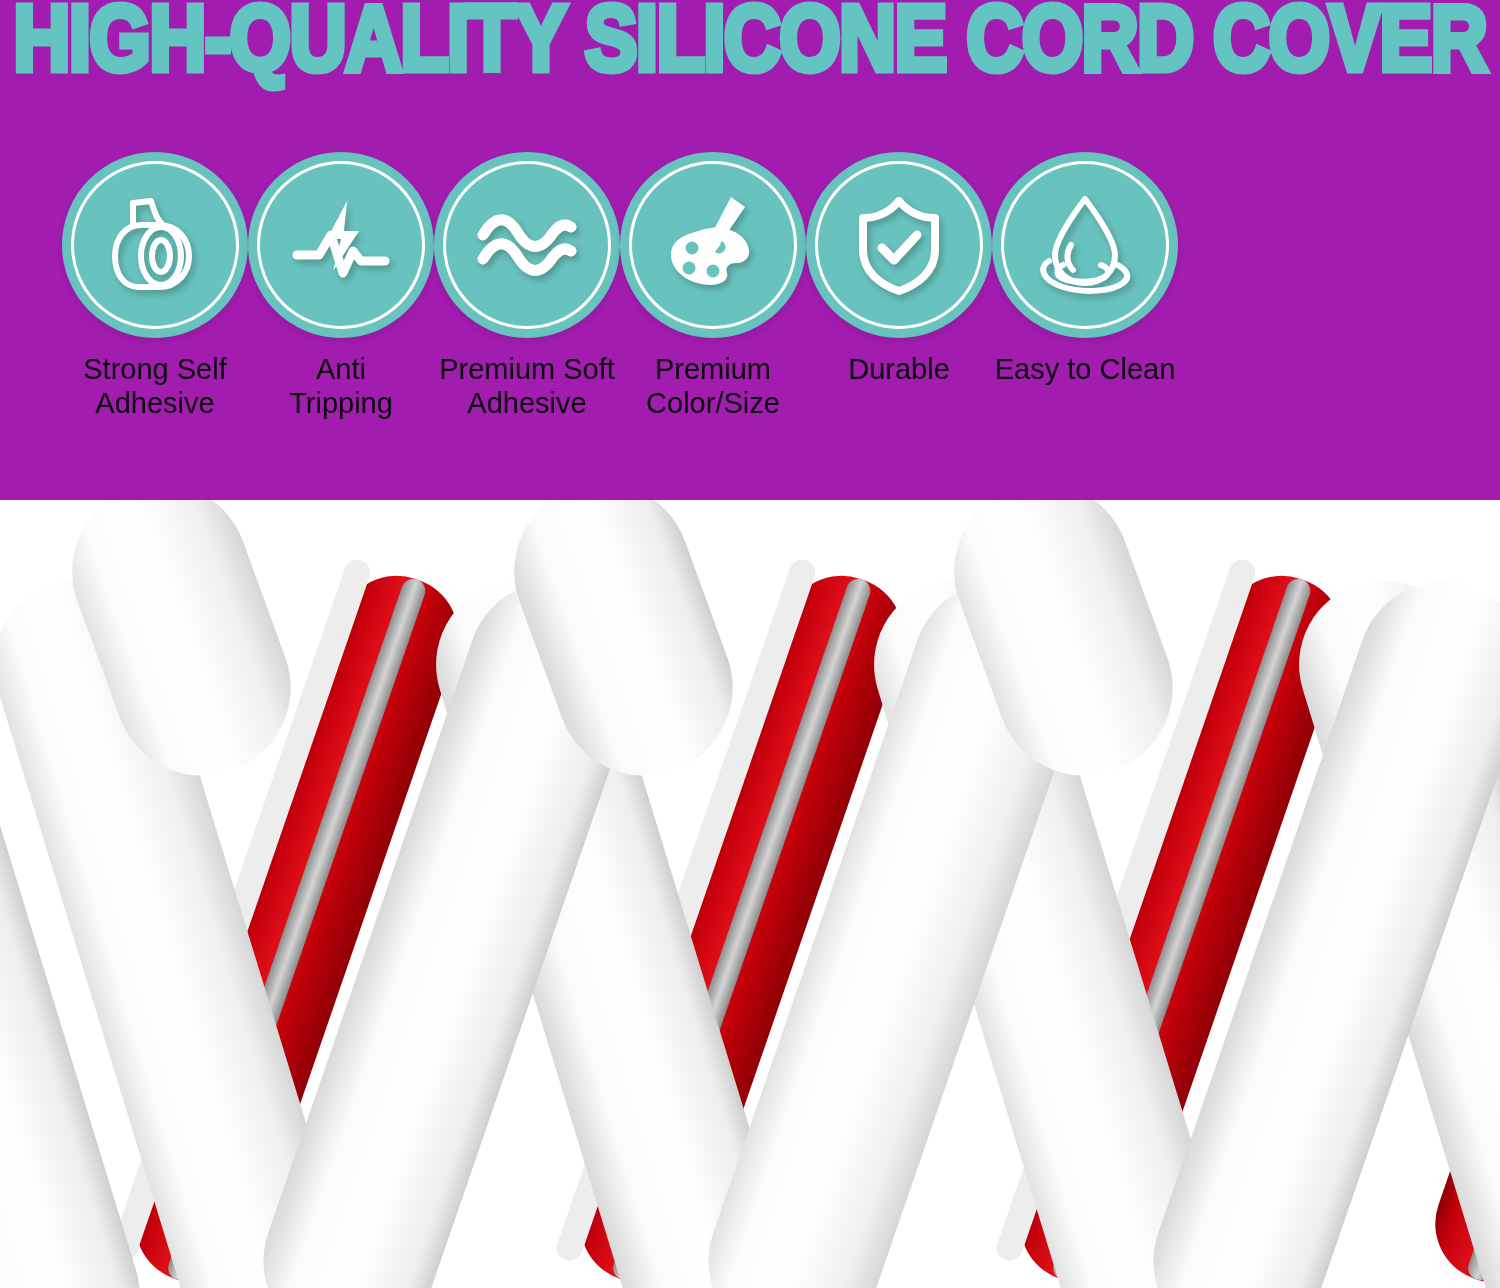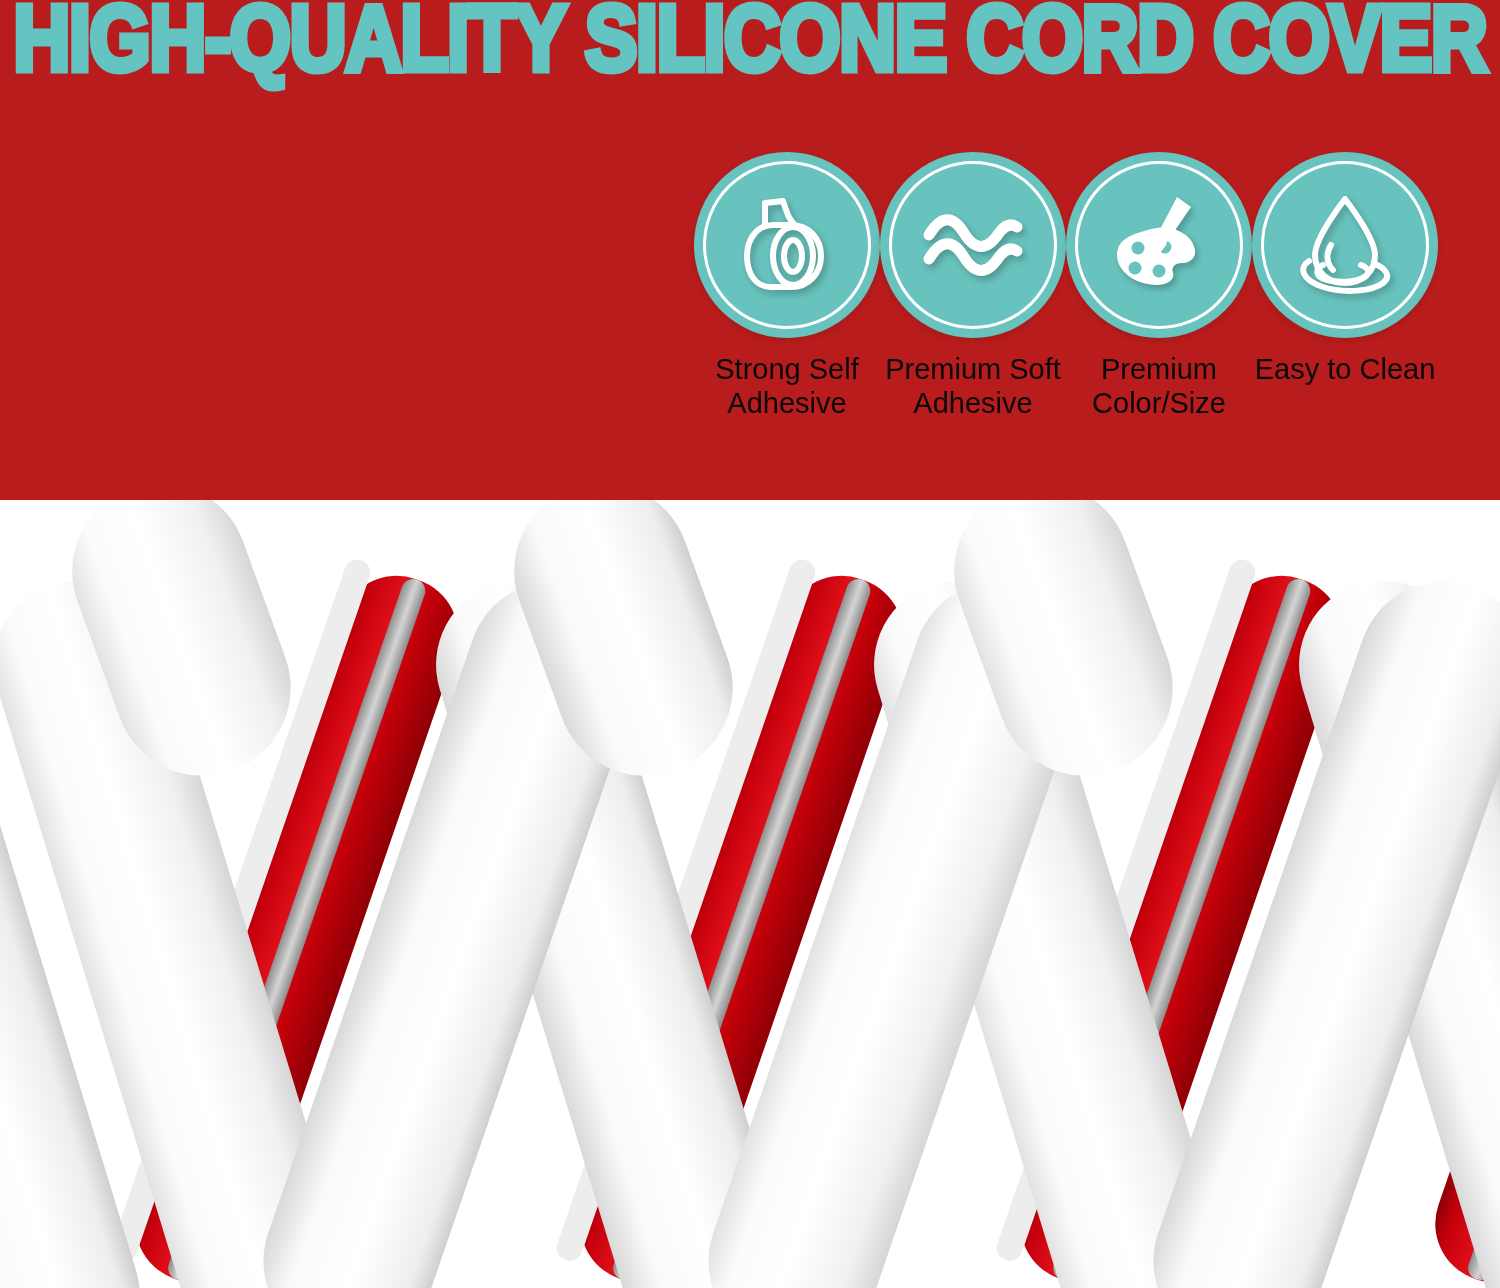--- a/index.html
+++ b/index.html
@@ -7,21 +7,21 @@
     padding: 0;
     background: #ffffff;
   }
   body {
     font-family: "Liberation Sans", sans-serif;
   }
   #page {
     position: relative;
     width: 1500px;
     height: 1288px;
-    background: #b91c1c;
+    background: #a21caf;
     overflow: hidden;
   }
 
   
   #title-bar {
     position: absolute;
     left: 0;
     top: 0;
     width: 1500px;
     height: 95px;
@@ -44,21 +44,21 @@
   }
 
   
   #features {
     position: absolute;
     left: 0;
     top: 152px;
     width: 1500px;
     height: 300px;
     display: flex;
-    justify-content: flex-end;
+    justify-content: flex-start;
     padding: 0 62px;
     box-sizing: border-box;
   }
   .feature {
     width: 186px;
     display: flex;
     flex-direction: column;
     align-items: center;
   }
   .badge {
@@ -135,20 +135,32 @@
             <path d="M56 32 C74 32 86 46 86 63 C86 80 74 94 56 94 L36 94 C20 94 12 80 12 63 C12 46 22 32 38 32 Z"></path>
             <ellipse cx="58" cy="63" rx="20" ry="29"></ellipse>
             <ellipse cx="58" cy="63" rx="9" ry="16"></ellipse>
           </svg>
         </span>
       </div>
       <div class="feature-label">Strong Self
 Adhesive</div>
     </div>
 
+    <div class="feature">
+      <div class="badge">
+        <span class="glyph">
+          <svg width="104" height="104" viewBox="0 0 104 104">
+            <path d="M58 8 L38 46 L52 46 L44 78 L70 38 L55 38 Z" fill="#ffffff"></path>
+            <path d="M8 62 L30 62 L42 42 L54 80 L64 58 L72 68 L96 68" fill="none" stroke="#ffffff" stroke-width="9" stroke-linecap="round" stroke-linejoin="round"></path>
+          </svg>
+        </span>
+      </div>
+      <div class="feature-label">Anti
+Tripping</div>
+    </div>
 
     <div class="feature">
       <div class="badge">
         <span class="glyph">
           <svg width="104" height="104" viewBox="0 0 104 104" fill="none" stroke="#ffffff" stroke-width="11" stroke-linecap="round">
             <path d="M8 42 C20 22 32 22 43 40 C54 58 66 58 78 40 C84 32 90 30 96 34"></path>
             <path d="M8 66 C20 46 32 46 43 64 C54 82 66 82 78 64 C84 56 90 54 96 58"></path>
           </svg>
         </span>
       </div>
@@ -168,20 +180,32 @@
             <circle cx="58" cy="54" r="6.5" fill="#68c2bd"></circle>
             <path d="M70 4 L84 14 L58 52 L48 46 Z" fill="#ffffff"></path>
             <path d="M50 44 L60 51 L53 60 L45 52 Z" fill="#ffffff"></path>
           </svg>
         </span>
       </div>
       <div class="feature-label">Premium
 Color/Size</div>
     </div>
 
+    <div class="feature">
+      <div class="badge">
+        <span class="glyph">
+          <svg width="104" height="104" viewBox="0 0 104 104" fill="none" stroke="#ffffff" stroke-width="8" stroke-linecap="round" stroke-linejoin="round">
+            <path d="M52 8 C64 22 78 25 88 25 L88 57 C88 79 70 92 52 98
+                     C34 92 16 79 16 57 L16 25 C26 25 40 22 52 8 Z"></path>
+            <path d="M35 55 L47 67 L70 42" stroke-width="9"></path>
+          </svg>
+        </span>
+      </div>
+      <div class="feature-label">Durable</div>
+    </div>
 
     <div class="feature">
       <div class="badge">
         <span class="glyph">
           <svg width="104" height="104" viewBox="0 0 104 104" fill="none" stroke="#ffffff" stroke-width="6" stroke-linecap="round" stroke-linejoin="round">
             <path d="M52 6 C52 6 22 44 22 62 C22 79 35 90 52 90 C69 90 82 79 82 62 C82 44 52 6 52 6 Z"></path>
             <path d="M38 52 C33 60 33 70 40 77"></path>
             <path d="M30 72 C22 76 22 84 34 87 C46 90 62 89 70 85 C78 81 76 75 68 72"></path>
             <path d="M16 68 C6 74 8 87 30 94 C52 101 80 98 90 90 C98 84 94 76 82 71"></path>
           </svg>

